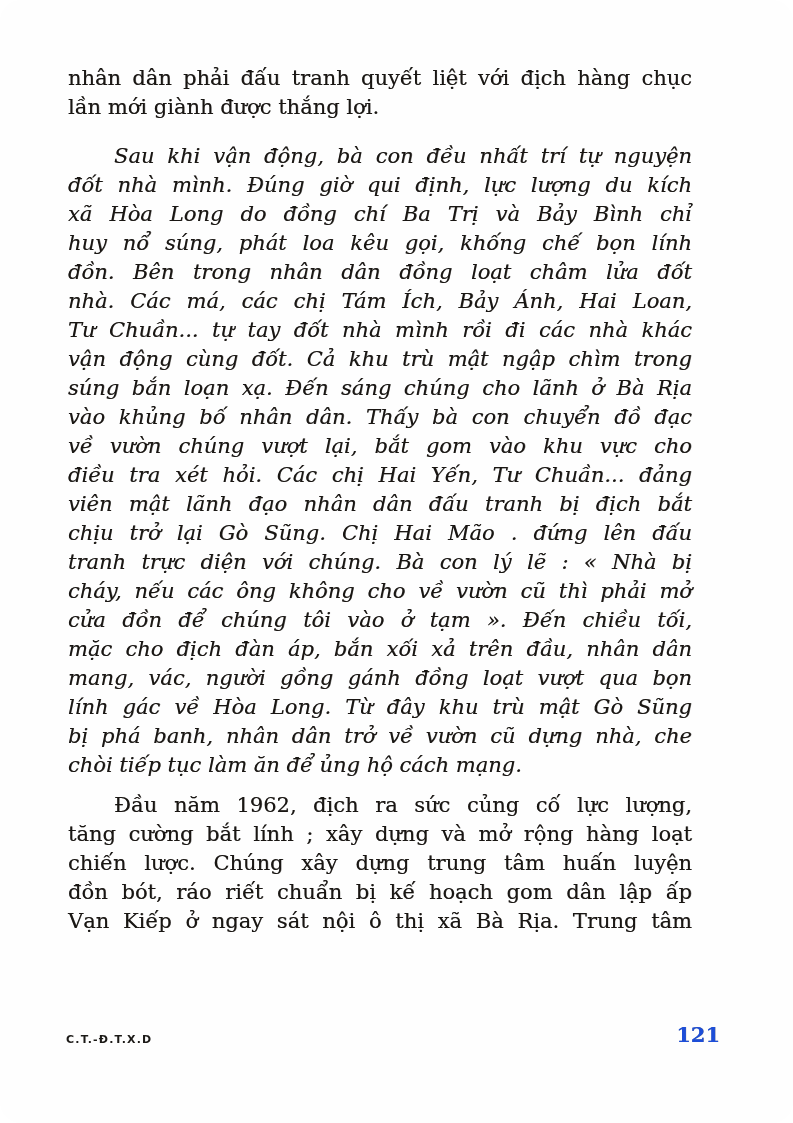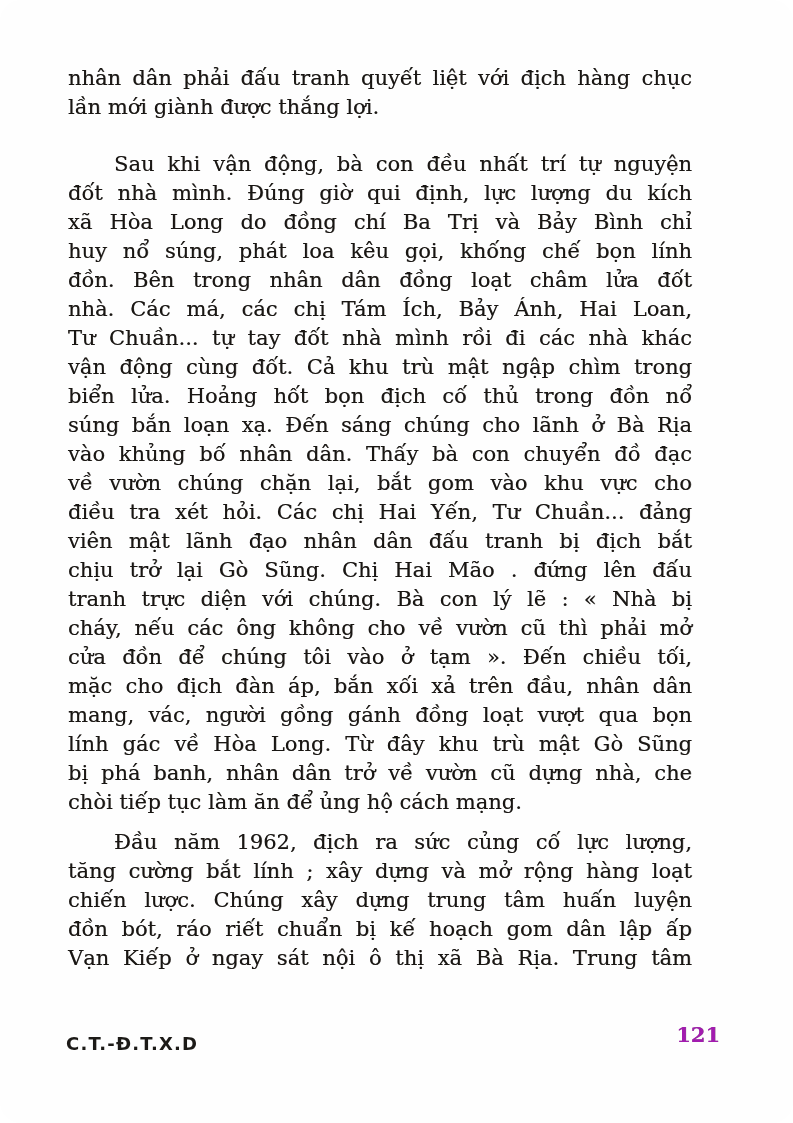--- a/index.html
+++ b/index.html
@@ -24,21 +24,21 @@
   .text-block {
     position: absolute;
     left: 68px;
     top: 64px;
     width: 624px;
     font-size: 21px;
     line-height: 29px;
     text-shadow: 0.35px 0.35px 0 rgba(25,22,18,0.55);
   }
   .para { margin: 0; }
-  .para.gap-large { margin-top: 28px; }
+  .para.gap-large { margin-top: 20px; font-style: italic; }
   .para.gap-small { margin-top: 11px; }
   .line {
     text-align: justify;
     text-align-last: justify;
   }
   .line.last {
     text-align-last: left;
   }
   .line.indent {
     text-indent: 46px;
@@ -49,32 +49,32 @@
     right: 73px;
     top: 1022px;
     height: 40px;
   }
   .footer-sig {
     position: absolute;
     left: 0;
     top: 11px;
     font-family: "DejaVu Sans", "Liberation Sans", sans-serif;
     font-weight: bold;
-    font-size: 18px;
+    font-size: 11px;
     letter-spacing: 1.2px;
     color: #1c1a17;
   }
   .page-number {
     position: absolute;
     right: 0;
     top: 0;
     font-family: "DejaVu Serif", "Liberation Serif", serif;
     font-weight: bold;
     font-size: 21px;
-    color: #a21caf;
+    color: #1d4ed8;
     text-shadow: 0.3px 0.3px 0 rgba(25,22,18,0.5);
   }
 </style>
 </head>
 <body>
 
 <div class="scan-page">
 
   <div class="text-block">
 
@@ -85,24 +85,23 @@
 
     <div class="para gap-large">
       <div class="line indent">Sau khi vận động, bà con đều nhất trí tự nguyện</div>
       <div class="line">đốt nhà mình. Đúng giờ qui định, lực lượng du kích</div>
       <div class="line">xã Hòa Long do đồng chí Ba Trị và Bảy Bình chỉ</div>
       <div class="line">huy nổ súng, phát loa kêu gọi, khống chế bọn lính</div>
       <div class="line">đồn. Bên trong nhân dân đồng loạt châm lửa đốt</div>
       <div class="line">nhà. Các má, các chị Tám Ích, Bảy Ánh, Hai Loan,</div>
       <div class="line">Tư Chuần... tự tay đốt nhà mình rồi đi các nhà khác</div>
       <div class="line">vận động cùng đốt. Cả khu trù mật ngập chìm trong</div>
-      <div class="line">biển lửa. Hoảng hốt bọn địch cố thủ trong đồn nổ</div>
       <div class="line">súng bắn loạn xạ. Đến sáng chúng cho lãnh ở Bà Rịa</div>
       <div class="line">vào khủng bố nhân dân. Thấy bà con chuyển đồ đạc</div>
-      <div class="line">về vườn chúng chặn lại, bắt gom vào khu vực cho</div>
+      <div class="line">về vườn chúng vượt lại, bắt gom vào khu vực cho</div>
       <div class="line">điều tra xét hỏi. Các chị Hai Yến, Tư Chuần... đảng</div>
       <div class="line">viên mật lãnh đạo nhân dân đấu tranh bị địch bắt</div>
       <div class="line">chịu trở lại Gò Sũng. Chị Hai Mão . đứng lên đấu</div>
       <div class="line">tranh trực diện với chúng. Bà con lý lẽ : « Nhà bị</div>
       <div class="line">cháy, nếu các ông không cho về vườn cũ thì phải mở</div>
       <div class="line">cửa đồn để chúng tôi vào ở tạm ». Đến chiều tối,</div>
       <div class="line">mặc cho địch đàn áp, bắn xối xả trên đầu, nhân dân</div>
       <div class="line">mang, vác, người gồng gánh đồng loạt vượt qua bọn</div>
       <div class="line">lính gác về Hòa Long. Từ đây khu trù mật Gò Sũng</div>
       <div class="line">bị phá banh, nhân dân trở về vườn cũ dựng nhà, che</div>

